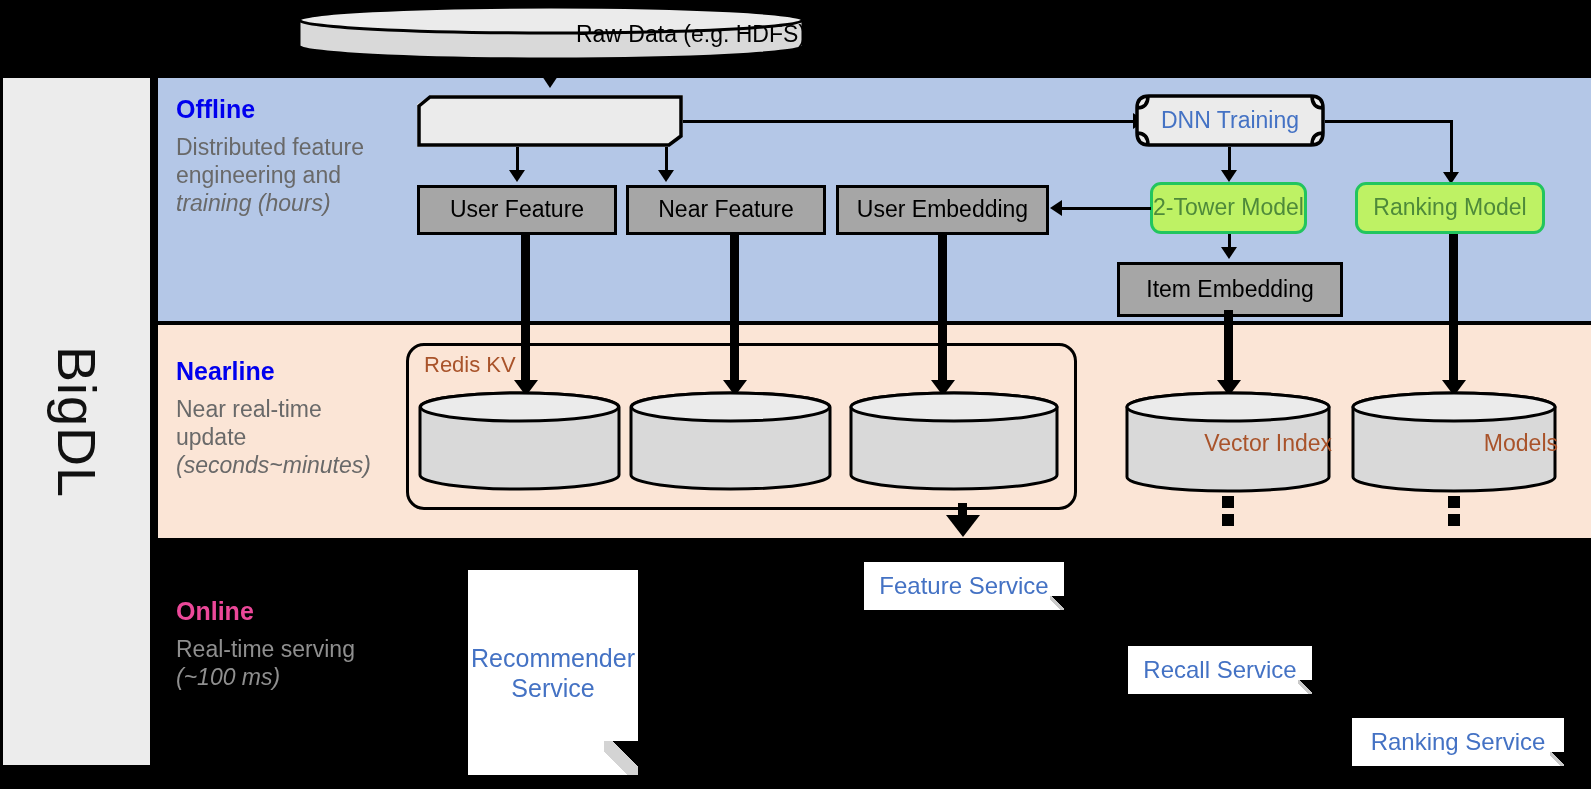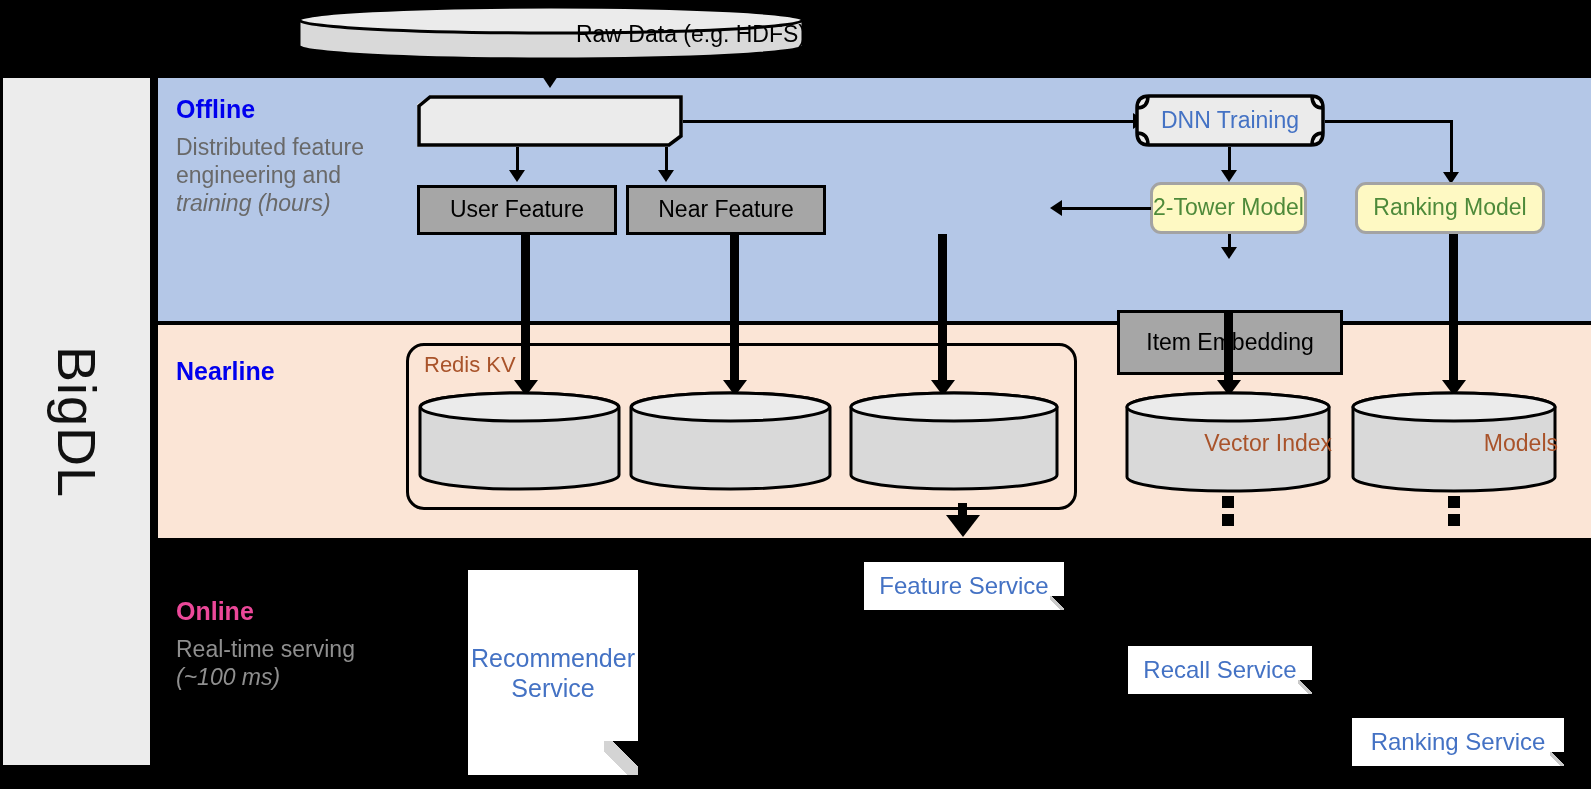--- a/index.html
+++ b/index.html
@@ -27,21 +27,21 @@
   #head-online{left:176px;top:598px;}
   #head-online .band-title{color:#ec4899;}
   #head-online .band-sub{color:#8f8f8f;}
 
   
   .node{position:absolute;box-sizing:border-box;display:flex;align-items:center;
     justify-content:center;text-align:center;line-height:1.12;}
 
   .gray-box{background:#a6a6a6;border:3px solid #000;color:#000;font-size:23px;}
 
-  .proc{background:#fef9c3;border:3px solid #a3a3a3;color:#4472c4;font-size:23px;}
+  .proc{background:#bef264;border:3px solid #22c55e;color:#4472c4;font-size:23px;}
   .proc.green{color:#4e8a3a;}
   .rounded{border-radius:11px;}
   
   .chamfer{border:none;background:transparent;}
   .chamfer .chamfer-bg{position:absolute;inset:0;background:#ebebeb;
      clip-path:polygon(0 18%,14px 0,100% 0,100% 78%,calc(100% - 16px) 100%,0 100%);
      border:0;}
   .chamfer .chamfer-line{position:absolute;inset:0;}
   .chamfer .lbl{position:relative;z-index:2;width:100%;}
   
@@ -95,20 +95,21 @@
   <div id="rail">
     <div id="rail-label">BigDL</div>
   </div>
 
   <div class="band-head" id="head-offline">
     <div class="band-title">Offline</div>
     <div class="band-sub"><span>Distributed feature engineering and </span><em>training (hours)</em></div>
   </div>
   <div class="band-head" id="head-nearline">
     <div class="band-title">Nearline</div>
+    <div class="band-sub"><span>Near real-time update </span><em>(seconds~minutes)</em></div>
   </div>
   <div class="band-head" id="head-online">
     <div class="band-title">Online</div>
     <div class="band-sub"><span>Real-time serving </span><em>(~100 ms)</em></div>
   </div>
 
   <div class="cyl" style="left:296px;top:4px;width:510px;height:58px;">
     <svg viewBox="0 0 510 58" preserveAspectRatio="none">
       <path d="M3,16 a252,13 0 0 1 504,0 L507,42 a252,13 0 0 1 -504,0 Z" fill="#d9d9d9" stroke="#000" stroke-width="3"></path>
       <ellipse cx="255" cy="16" rx="252" ry="13" fill="#ebebeb" stroke="#000" stroke-width="3"></ellipse>
@@ -148,21 +149,24 @@
   <div class="ln thin-h" style="left:1325px;top:120px;width:128px;"></div>
   <div class="ln thin-v" style="left:1450px;top:120px;height:54px;"></div>
   <div class="ahead down" style="left:1443px;top:172px;"></div>
 
   <div class="node gray-box" style="left:417px;top:185px;width:200px;height:50px;">
     <span>User Feature</span>
   </div>
   <div class="node gray-box" style="left:626px;top:185px;width:200px;height:50px;">
     <span>Near Feature</span>
   </div>
-  <div class="node gray-box" style="left:1117px;top:262px;width:226px;height:65px;margin-top:48px;">
+  <div class="node gray-box" style="left:836px;top:185px;width:213px;height:50px;">
+    <span>User Embedding</span>
+  </div>
+  <div class="node gray-box" style="left:1117px;top:262px;width:226px;height:55px;">
     <span>Item Embedding</span>
   </div>
 
   <div class="node proc green rounded" style="left:1150px;top:182px;width:157px;height:52px;">
     <span>2-Tower Model</span>
   </div>
   <div class="node proc green rounded" style="left:1355px;top:182px;width:190px;height:52px;">
     <span>Ranking Model</span>
   </div>
 

